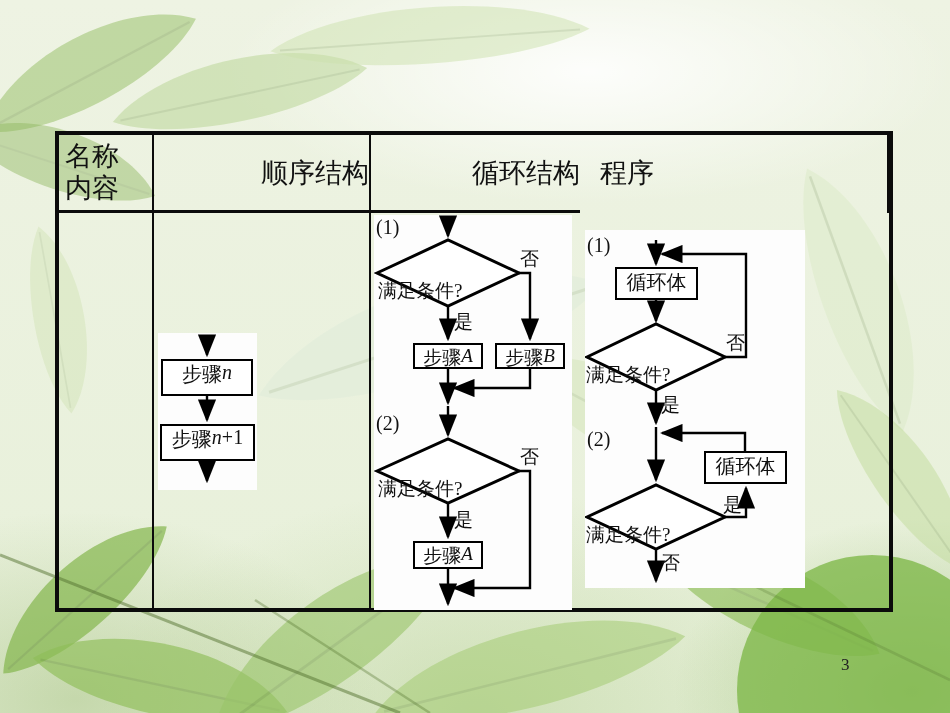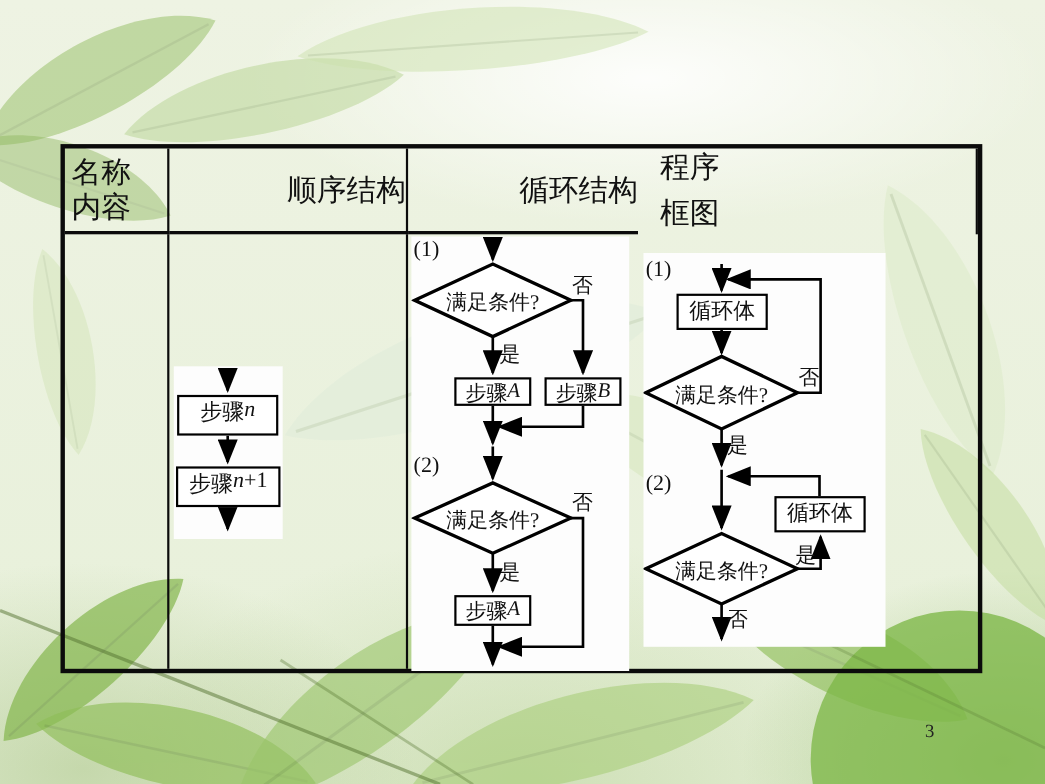--- a/index.html
+++ b/index.html
@@ -37,21 +37,21 @@
   .patch-loop{left:585px;top:230px;width:220px;height:358px;}
   .patch svg{position:absolute;left:0;top:0;}
   .fl{stroke:#000;stroke-width:2.4;fill:none;}
   .fd{stroke:#000;stroke-width:3;fill:#fff;}
   .fbox{
     position:absolute;box-sizing:border-box;border:2.6px solid #000;background:#fff;
     display:flex;align-items:flex-start;justify-content:center;font-size:20px;white-space:nowrap;
   }
   .fbox .var, .vtxt{font-style:italic;}
   .ftxt{position:absolute;font-size:19px;white-space:nowrap;}
-  .cond-txt{text-align:center;width:140px;}
+  .cond-txt{width:140px;margin-top:16px;}
   .plabel{position:absolute;font-size:20px;}
   .pagenum{position:absolute;left:841px;top:655px;font-size:17px;color:#222;z-index:2;}
 </style>
 </head>
 <body>
 
 <div class="slide">
 
   <svg class="bg" width="950" height="713" viewBox="0 0 950 713">
     <defs>
@@ -86,21 +86,20 @@
       <div>内容</div>
     </div>
     <div class="cell v h hcell">
       <span>顺序结构</span>
     </div>
     <div class="cell h hcell">
       <span>循环结构</span>
     </div>
     <div class="cell v rowlabel">
       <div>程序</div>
-      <div>框图</div>
     </div>
     <div class="cell v"></div>
     <div class="cell v"></div>
     <div class="cell"></div>
   </div>
 
   <div class="patch patch-seq">
     <svg width="99" height="157" viewBox="0 0 99 157">
       <defs>
           <marker id="ah-s" viewBox="0 0 10 8" refX="9" refY="4" markerWidth="9.5" markerHeight="7.6" orient="auto-start-reverse">

